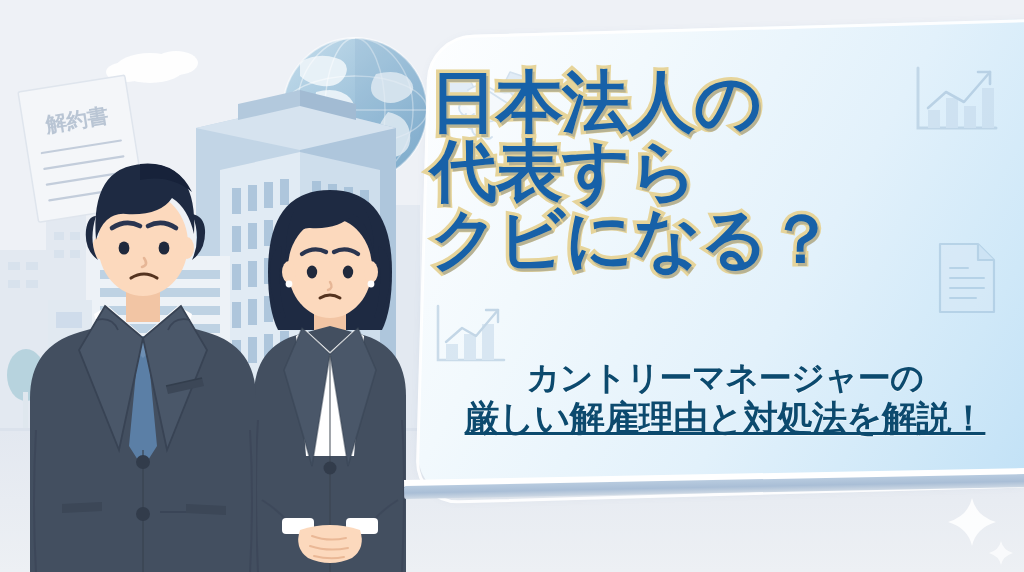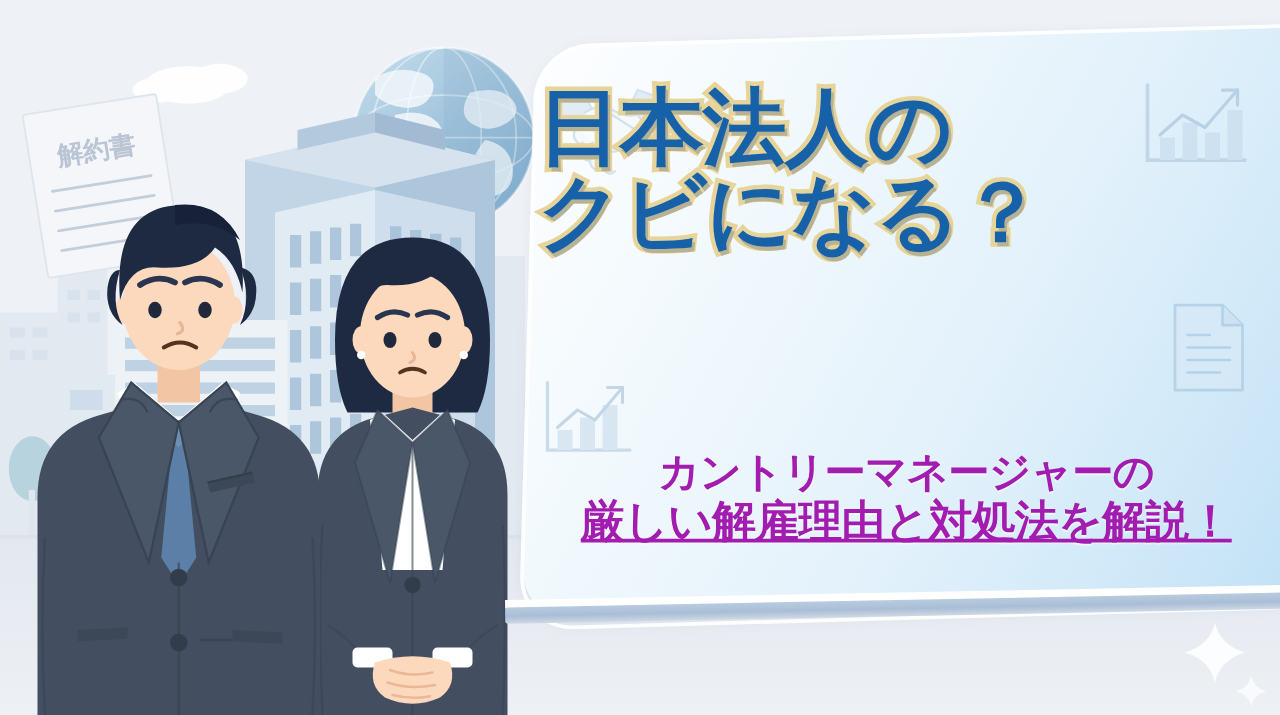--- a/index.html
+++ b/index.html
@@ -72,21 +72,21 @@
       2px 3px 0 rgba(60,90,130,.28);
     margin-bottom:3px;
   }
   .hl-line.l2{font-size:67px;}
   .hl-line.l3{font-size:67px;font-family:Liberation Serif, serif;}
 
   .subhead{
     position:absolute;left:430px;top:360px;width:590px;
     text-align:center;line-height:1.12;
     font-family:"DejaVu Sans","Liberation Sans",sans-serif;
-    font-weight:700;color:#a21caf;
+    font-weight:700;color:#0c4a6e;
   }
   .sub-line{display:block;font-size:33px;letter-spacing:-.5px;
     text-shadow:0 1px 1px rgba(255,255,255,.6);}
   .sub-line.s1{font-size:33px;}
   .sub-line.s2{font-size:35px;margin-top:2px;text-decoration:underline;}
 </style>
 </head>
 <body>
 
 <div id="stage">
@@ -441,20 +441,21 @@
 
   <svg class="sparkle" style="left:946px;top:496px;" width="52" height="52" viewBox="0 0 52 52" aria-hidden="true">
     <path d="M26 2 Q30 20 50 26 Q30 32 26 50 Q22 32 2 26 Q22 20 26 2 Z" fill="#ffffff" opacity=".85"></path>
   </svg>
   <svg class="sparkle" style="left:988px;top:540px;" width="26" height="26" viewBox="0 0 26 26" aria-hidden="true">
     <path d="M13 1 Q15 10 25 13 Q15 16 13 25 Q11 16 1 13 Q11 10 13 1 Z" fill="#ffffff" opacity=".7"></path>
   </svg>
 
   <div class="headline">
     <span class="hl-line l1">日本法人の</span>
+    <span class="hl-line l2">代表すら</span>
     <span class="hl-line l3">クビになる？</span>
   </div>
 
   <div class="subhead">
     <span class="sub-line s1">カントリーマネージャーの</span>
     <span class="sub-line s2">厳しい解雇理由と対処法を解説！</span>
   </div>
 
 </div>
 

